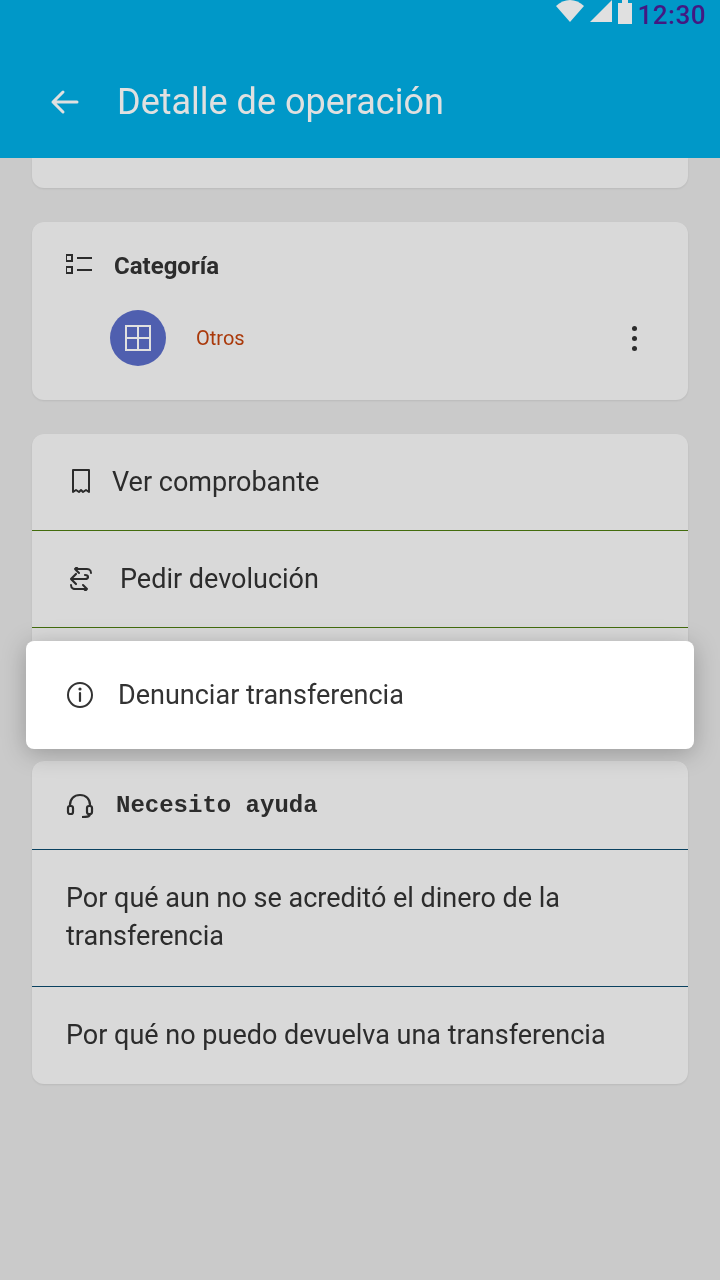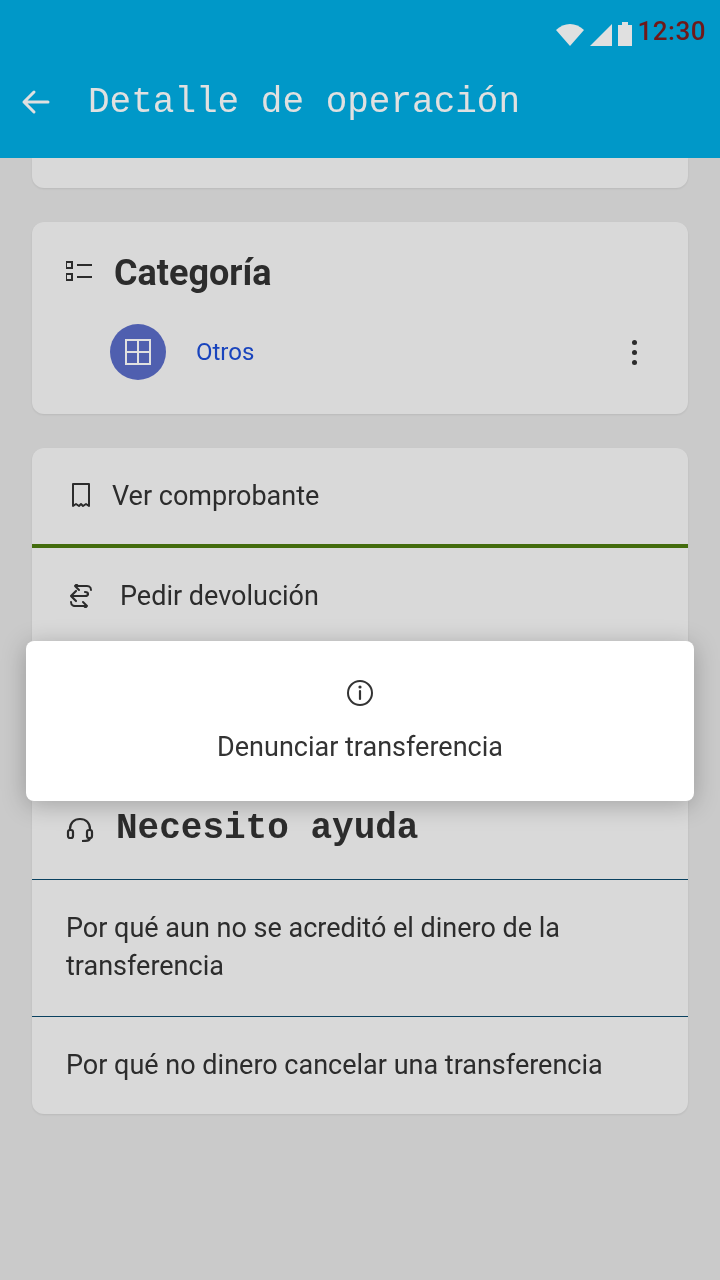--- a/index.html
+++ b/index.html
@@ -15,41 +15,40 @@
       position: absolute;
       top: 0; left: 0; right: 0; bottom: 0;
       background: rgba(0,0,0,0.12);
       z-index: 5;
       pointer-events: none;
     }
     .status-bar {
       height: 46px;
       background: #00aee4;
       display: flex;
-      align-items: flex-end;
+      align-items: flex-start;
       justify-content: flex-end;
       padding: 0 14px;
-      color: #7f1d1d;
+      color: #4c1d95;
       font-size: 26px;
       gap: 6px;
       position: relative;
       z-index: 1;
     }
     .status-bar .time { font-weight: 500; letter-spacing: 0.5px; }
     .app-bar {
       height: 112px;
       background: #00aee4;
       display: flex;
       align-items: center;
-      padding: 0 12px;
+      padding: 0 41px;
       color: #fff;
       gap: 28px;
       position: relative;
       z-index: 1;
-      font-family: Liberation Mono, monospace;
     }
     .app-bar .title { font-size: 36px; font-weight: 400; }
     .back-arrow { width: 48px; height: 48px; display: flex; align-items: center; justify-content: center; }
     .content { padding: 0 32px; position: relative; z-index: 1; }
     .card-fragment {
       background: #f7f7f7;
       border-radius: 0 0 12px 12px;
       height: 30px;
       margin-bottom: 34px;
       box-shadow: 0 1px 2px rgba(0,0,0,0.08);
@@ -59,46 +58,46 @@
       border-radius: 12px;
       margin-bottom: 34px;
       box-shadow: 0 1px 2px rgba(0,0,0,0.08);
       overflow: hidden;
     }
     .card-header {
       display: flex;
       align-items: center;
       gap: 22px;
       padding: 30px 34px;
-      font-size: 36px;
+      font-size: 24px;
       font-weight: 700;
       color: #333;
     }
     .category-row {
       display: flex;
       align-items: center;
       padding: 0 34px 34px 34px;
     }
     .category-left { display: flex; align-items: center; gap: 30px; padding-left: 44px; }
     .cat-icon {
       width: 56px; height: 56px; border-radius: 50%;
       background: #5b6dc8;
       display: flex; align-items: center; justify-content: center;
     }
-    .category-label { font-size: 24px; color: #1d4ed8; }
+    .category-label { font-size: 20px; color: #c2410c; }
     .more-dots { margin-left: auto; display: flex; flex-direction: column; gap: 5px; align-items: center; justify-content: center; width: 40px; }
     .dot { width: 5px; height: 5px; border-radius: 50%; background: #333; }
     .row {
       display: flex;
       align-items: center;
       gap: 24px;
       padding: 32px 34px;
       font-size: 27px;
       color: #333;
-      border-top: 4px solid #4d7c0f;
+      border-top: 1px solid #4d7c0f;
     }
     .row:first-child { border-top: none; gap: 16px; }
     .row .icon-slot { width: 30px; display: flex; justify-content: center; }
     .help-row {
       padding: 30px 34px;
       font-size: 27px;
       color: #333;
       line-height: 1.4;
       border-top: 1px solid #0c4a6e;
     }
@@ -112,21 +111,20 @@
       box-shadow: 0 4px 24px rgba(0,0,0,0.25);
       z-index: 10;
     }
     .highlight-row {
       display: flex;
       align-items: center;
       gap: 24px;
       padding: 38px 40px;
       font-size: 27px;
       color: #333;
-      flex-direction: column;
     }
     .spacer-row { height: 100px; }
     svg { display: block; }
   </style>
 </head>
 <body>
 
 <div class="status-bar">
   <span>
     <svg width="28" height="22" viewBox="0 0 28 22">
@@ -217,21 +215,21 @@
         <svg width="28" height="28" viewBox="0 0 28 28">
           <path d="M4 16 V14 C4 8 8 4 14 4 C20 4 24 8 24 14 V16" fill="none" stroke="#333" stroke-width="2.2"></path>
           <rect x="2" y="15" width="5" height="8" rx="2" fill="none" stroke="#333" stroke-width="2.2"></rect>
           <rect x="21" y="15" width="5" height="8" rx="2" fill="none" stroke="#333" stroke-width="2.2"></rect>
           <path d="M24 23 C24 26 20 26 16 26" fill="none" stroke="#333" stroke-width="2.2"></path>
         </svg>
       </span>
       <span>Necesito ayuda</span>
     </div>
     <div class="help-row">Por qué aun no se acreditó el dinero de la transferencia</div>
-    <div class="help-row">Por qué no dinero cancelar una transferencia</div>
+    <div class="help-row">Por qué no puedo devuelva una transferencia</div>
   </div>
 </div>
 
 <div class="scrim"></div>
 
 <div class="highlight-card">
   <div class="highlight-row">
     <span class="icon-slot">
       <svg width="28" height="28" viewBox="0 0 28 28">
         <circle cx="14" cy="14" r="12" fill="none" stroke="#333" stroke-width="2"></circle>

